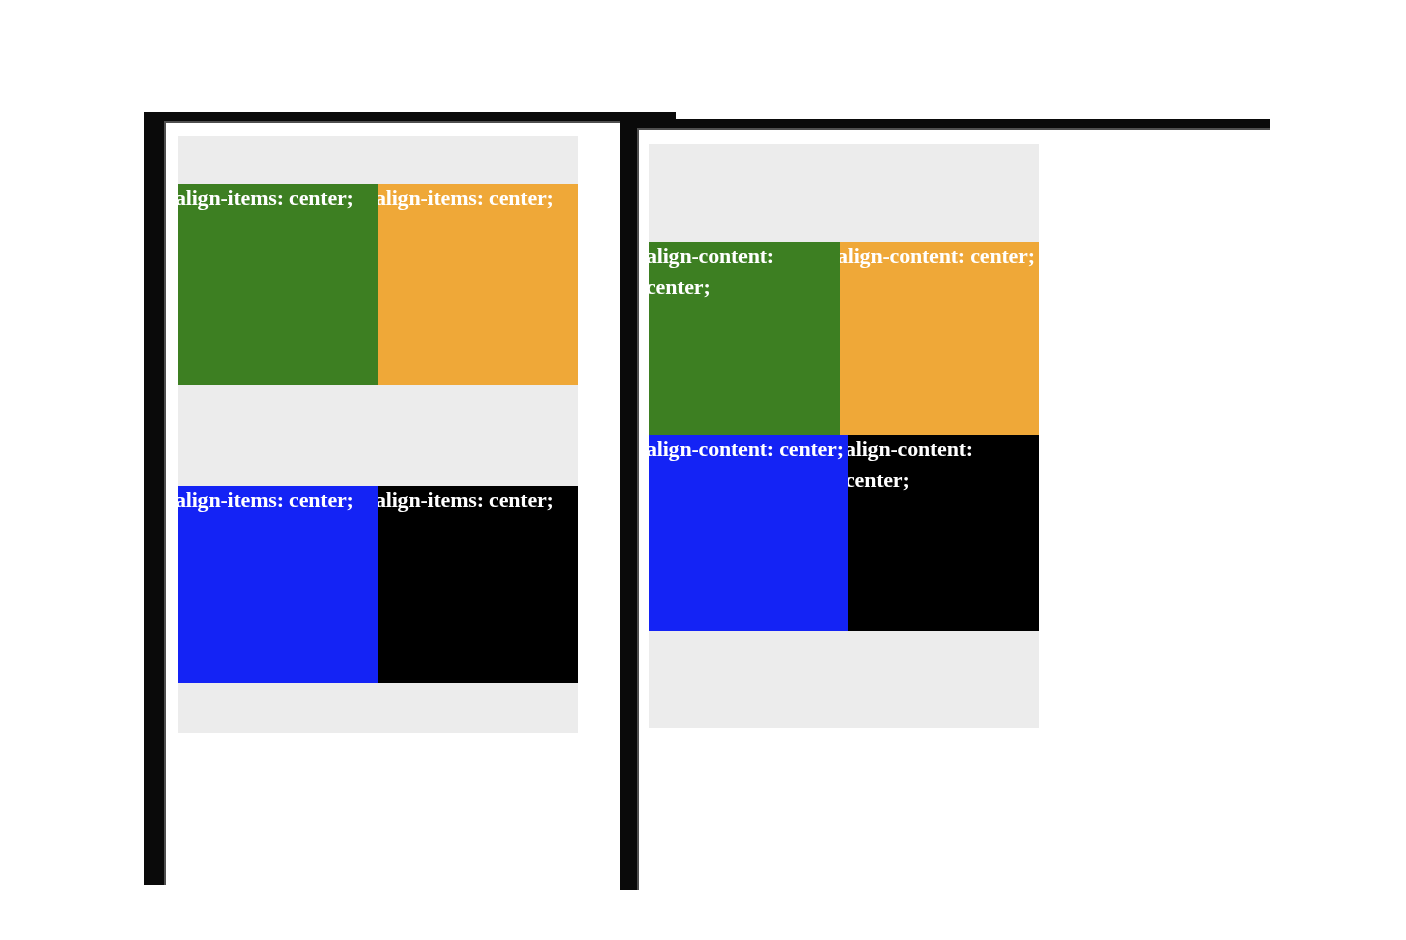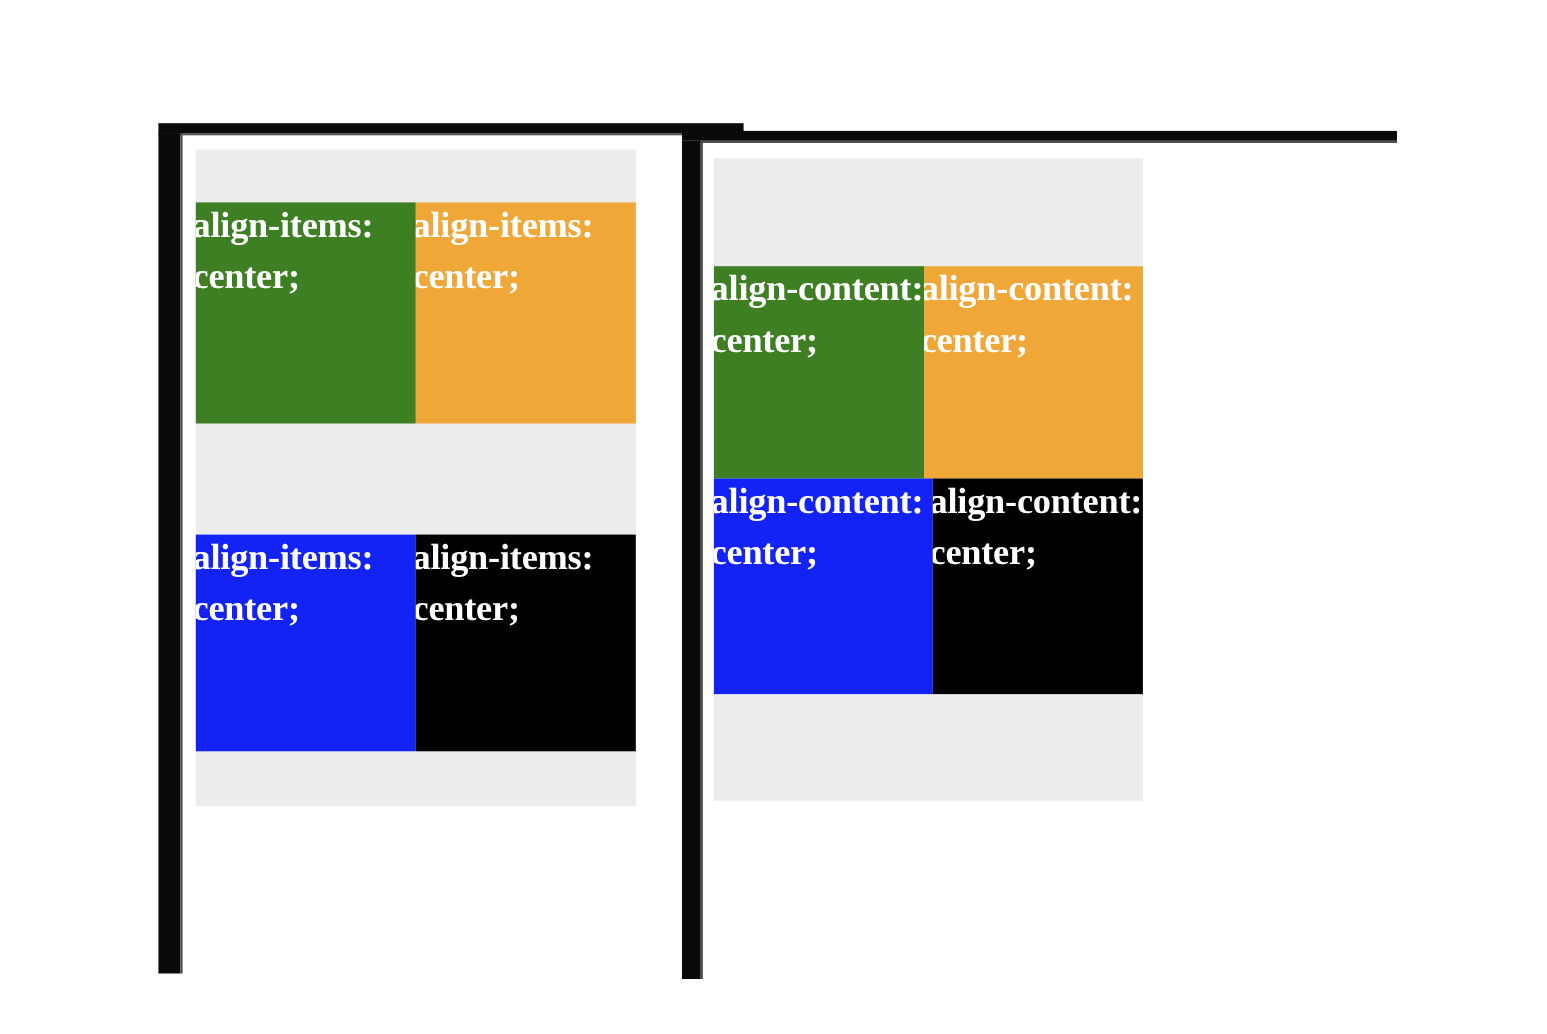--- a/index.html
+++ b/index.html
@@ -53,21 +53,21 @@
     display: grid;
     grid-template-columns: var(--colw1) var(--colw2);
     grid-auto-rows: var(--rowh);
   }
 
   .color-box {
     position: relative;
     overflow: hidden;
     color: #ffffff;
     font-weight: bold;
-    font-size: 33px;
+    font-size: 22px;
     line-height: 1.42;
     letter-spacing: -0.2px;
     box-sizing: border-box;
     padding: 0;
   }
   .color-box .box-label {
     display: block;
     position: absolute;
     top: -2px;
     left: -3px;

